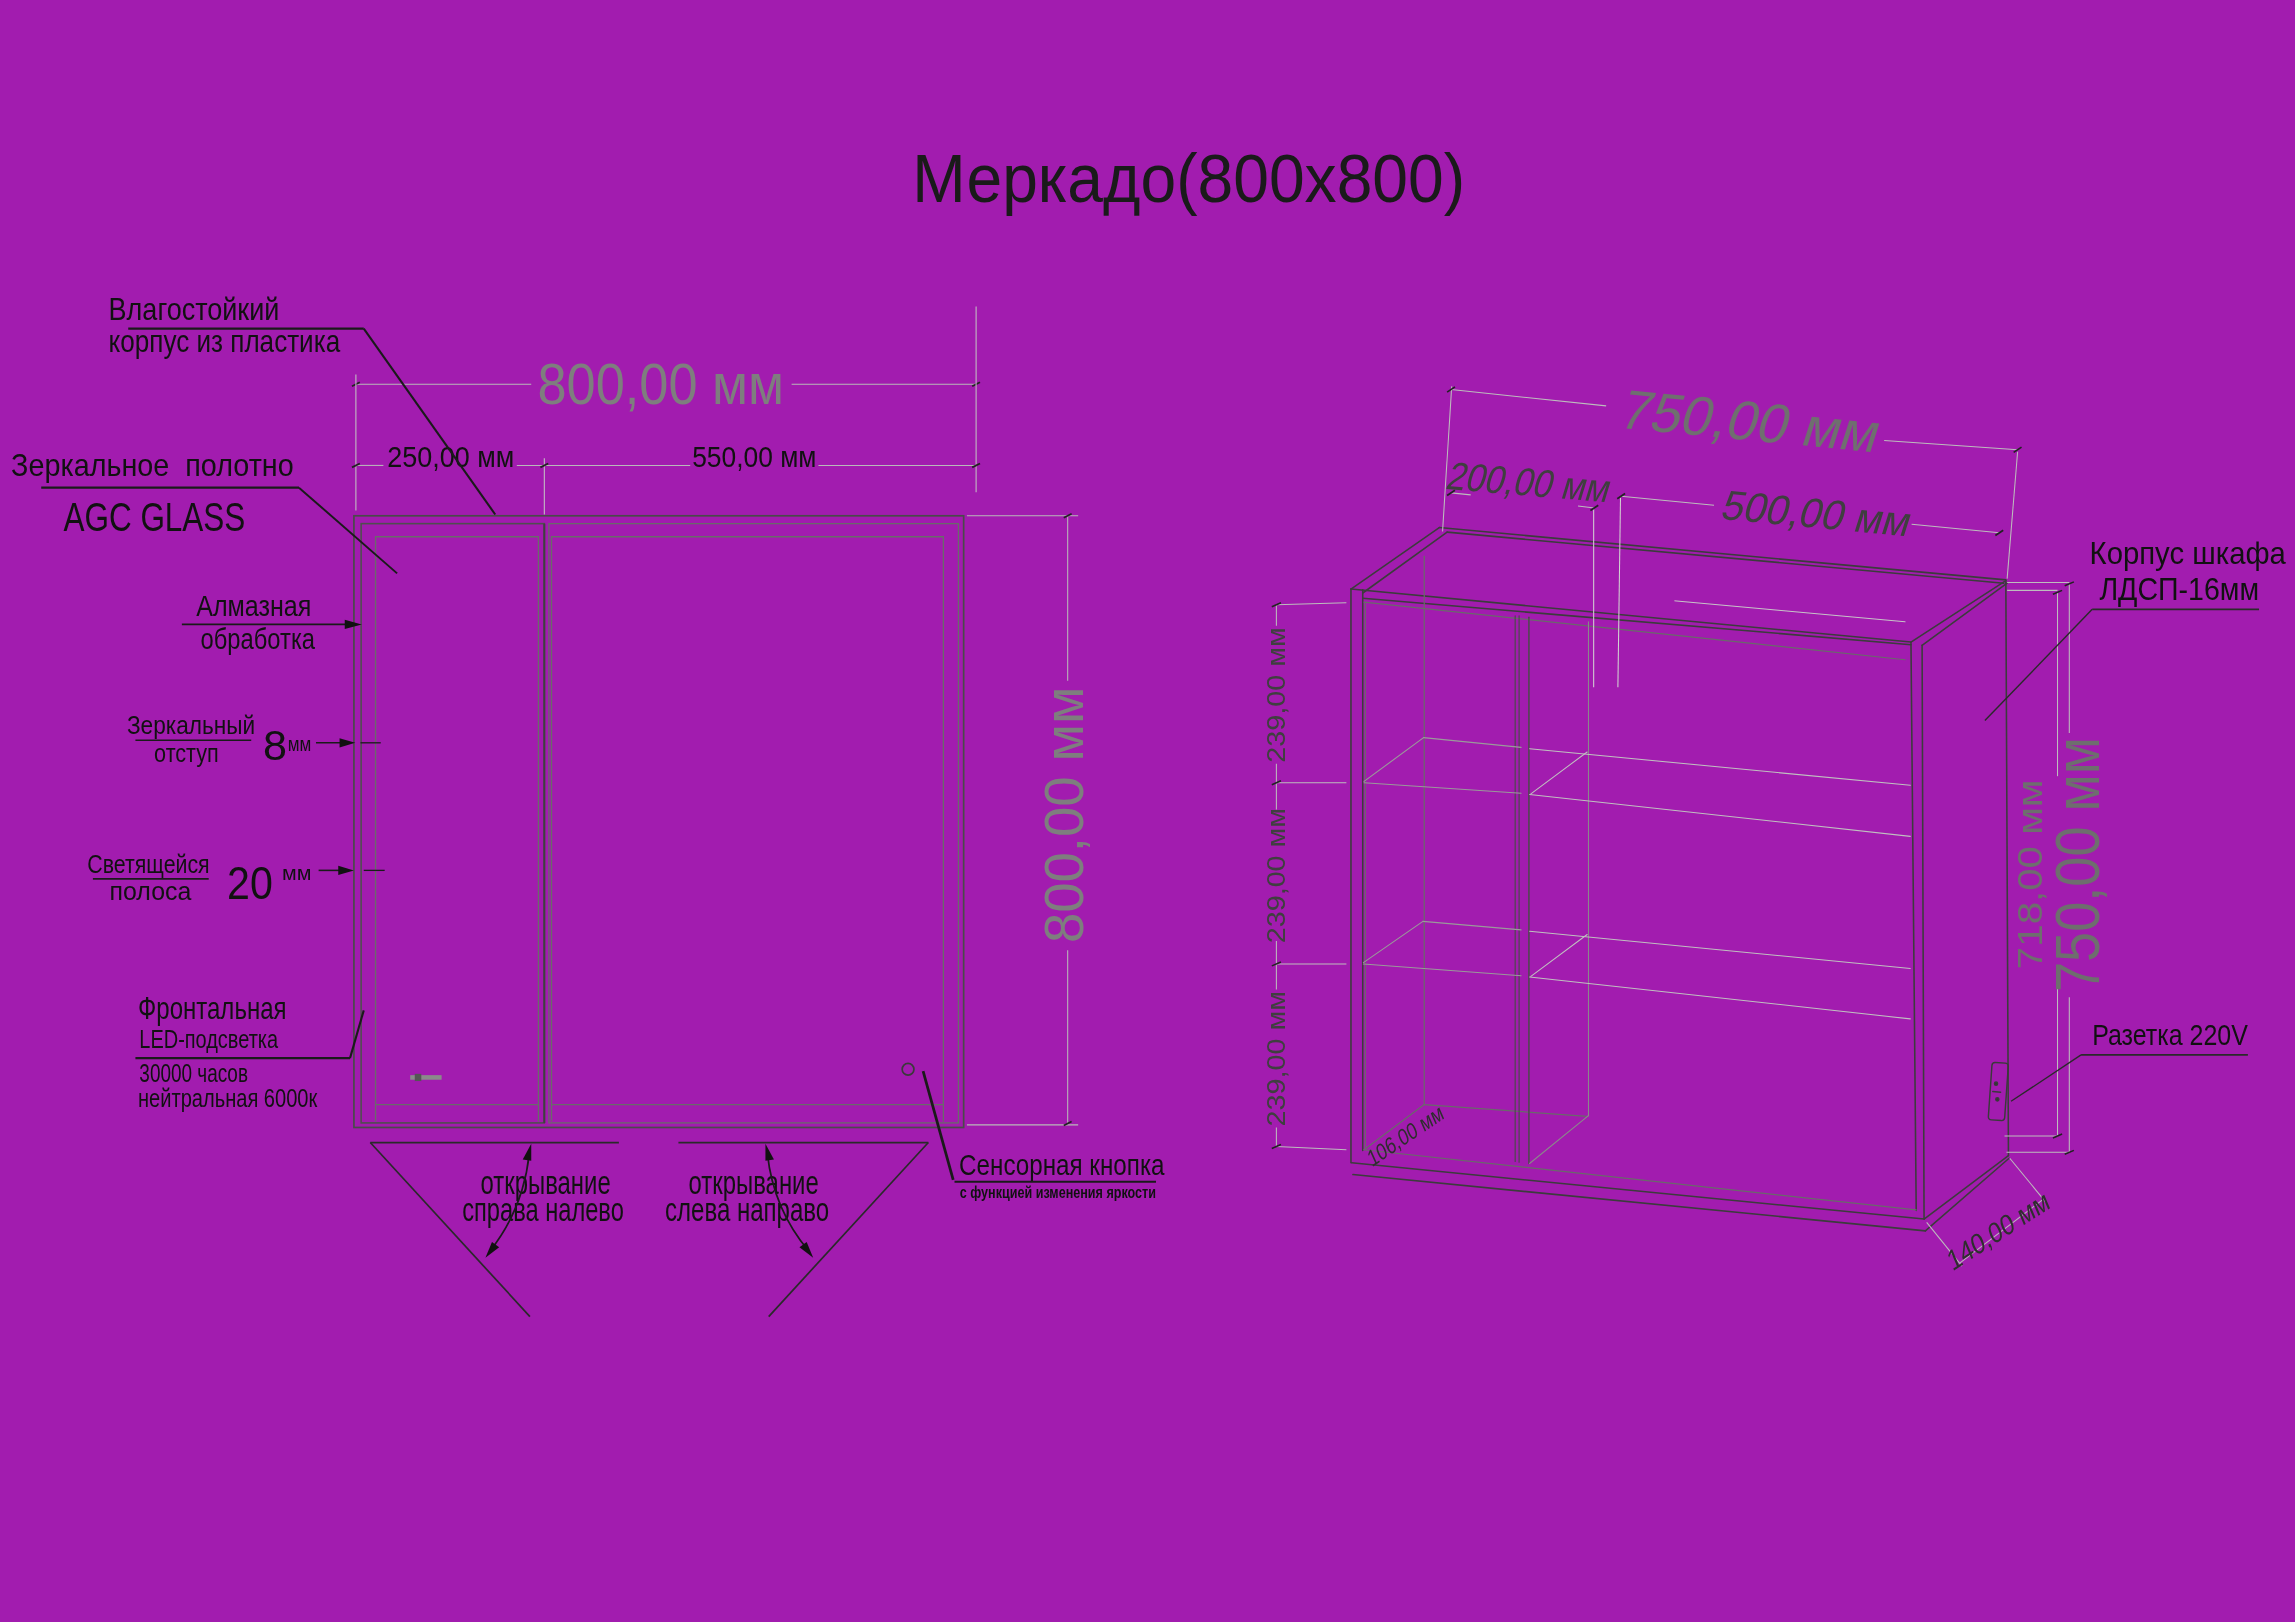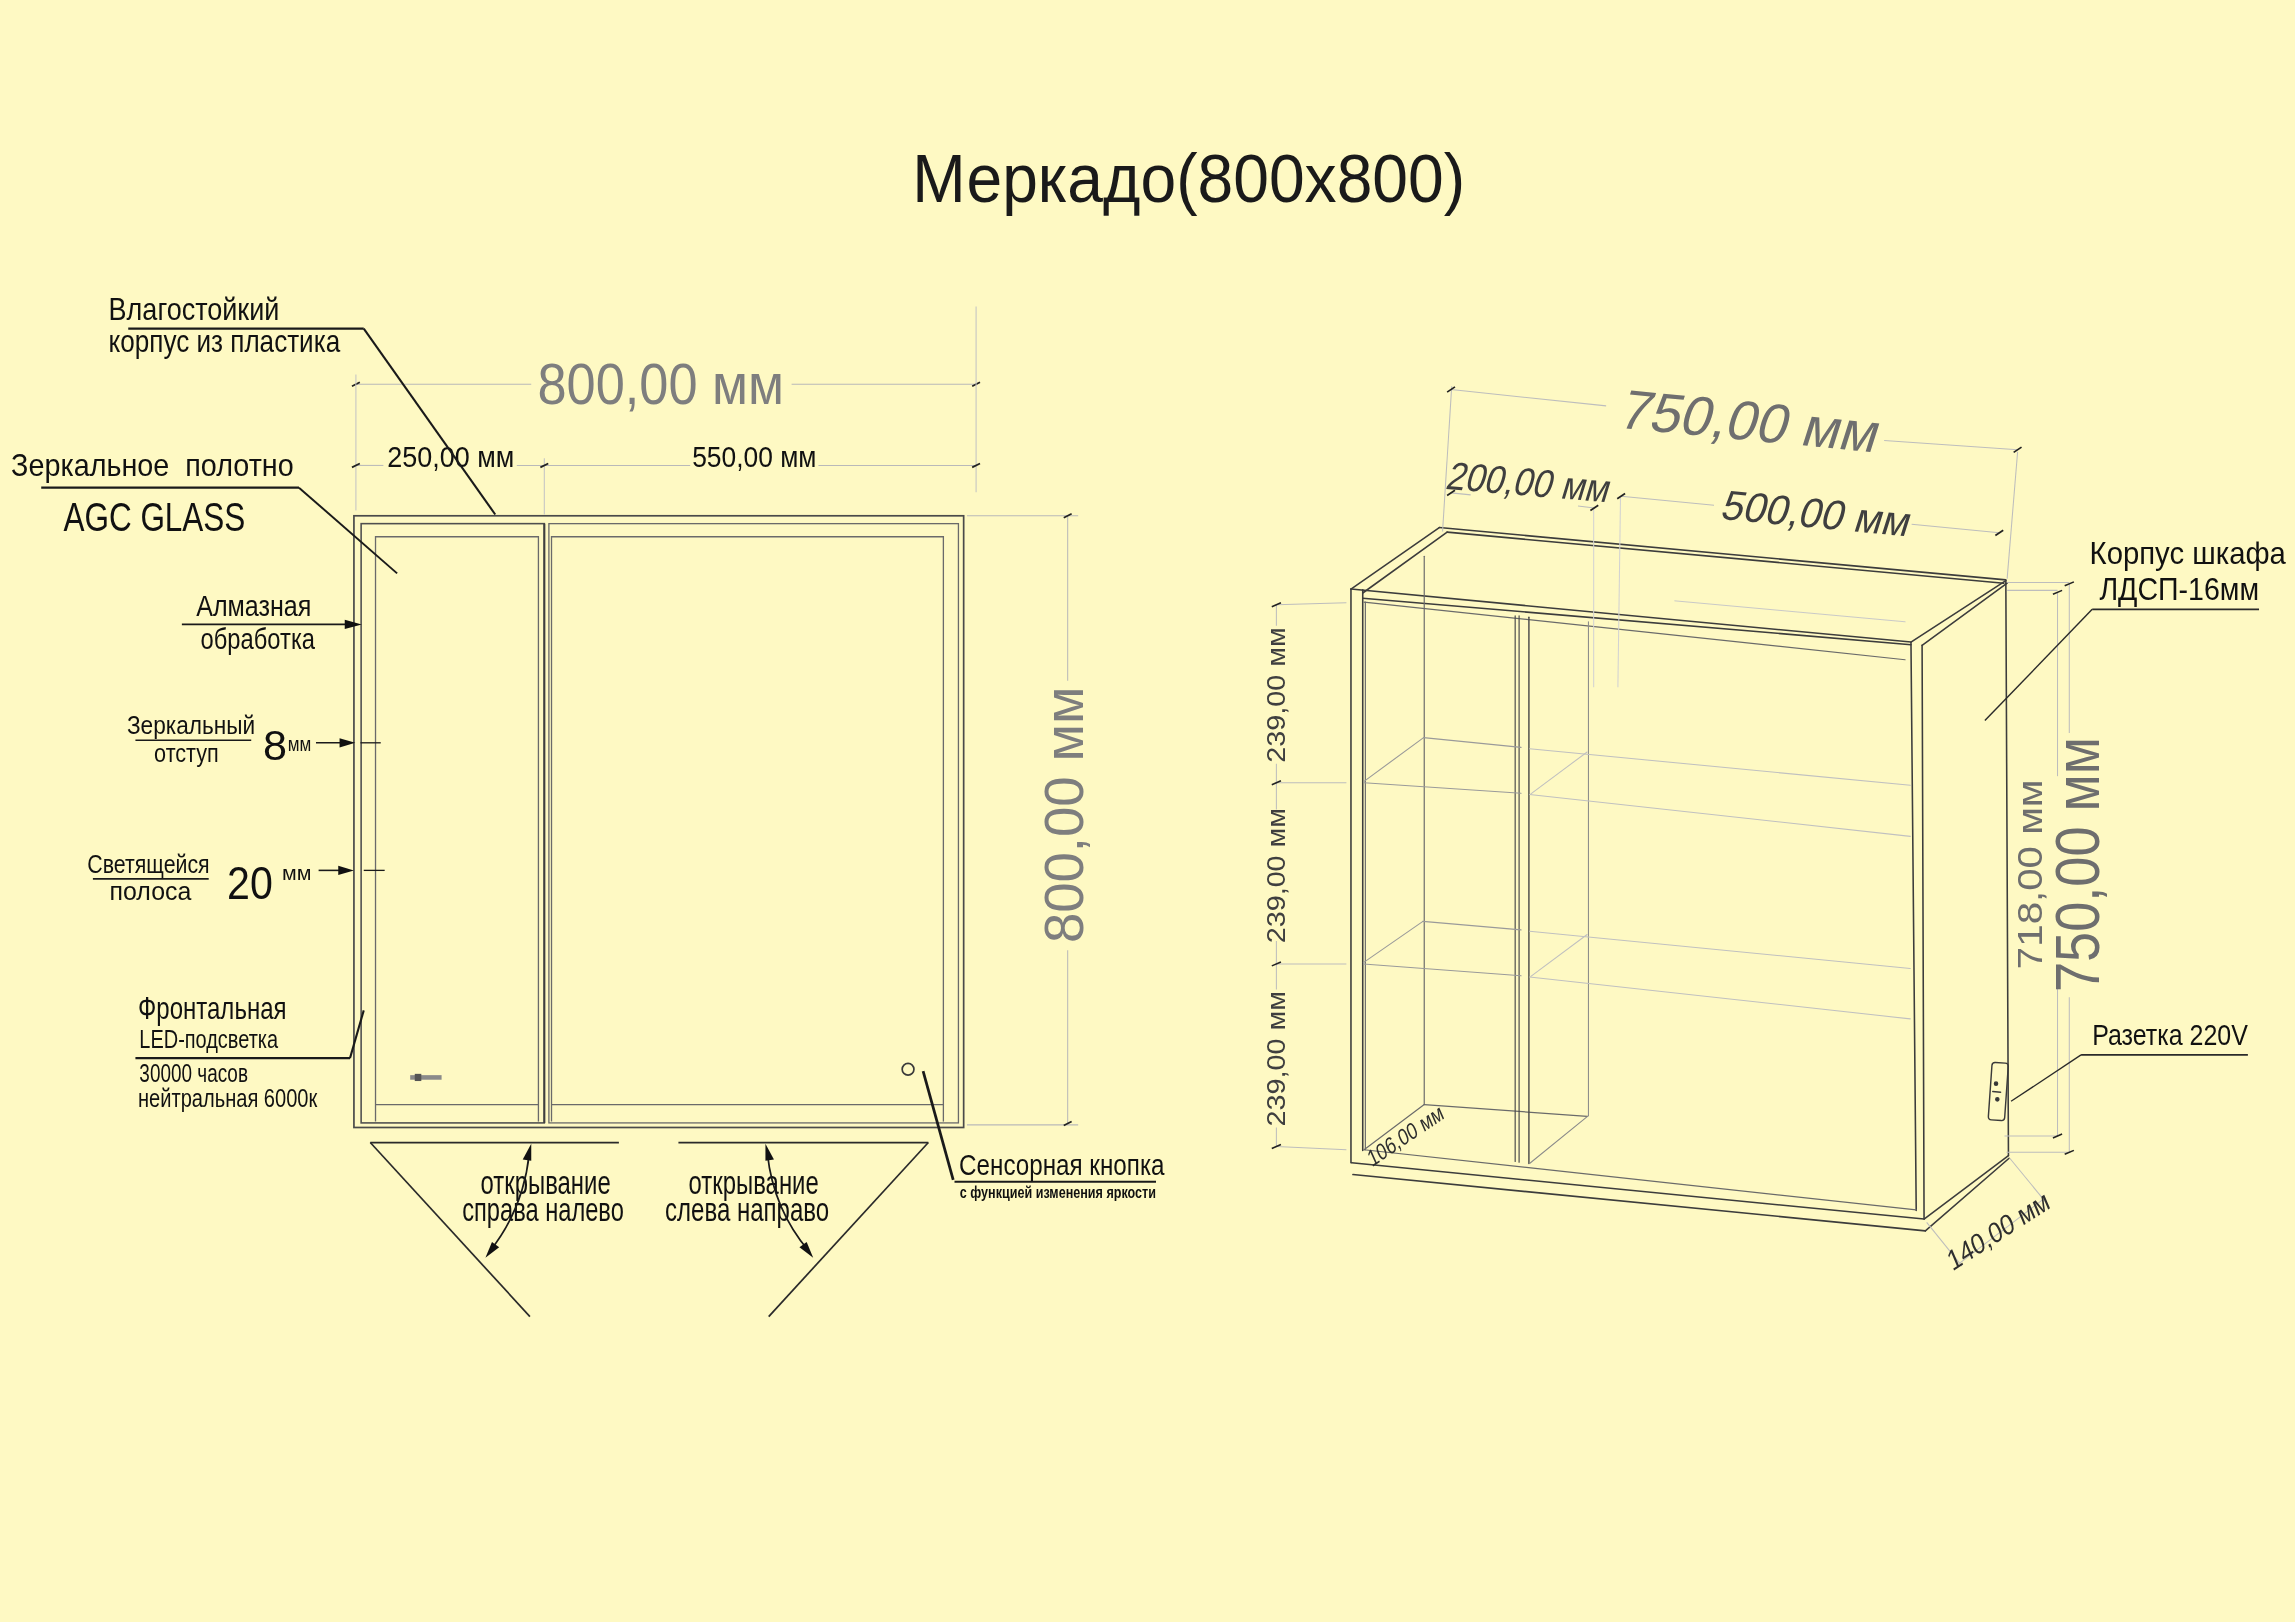--- a/index.html
+++ b/index.html
@@ -1,16 +1,16 @@
 <!DOCTYPE html>
 <html style="font-size:10.5px"><head>
 <meta charset="utf-8">
 <style>
   html,body{margin:0;padding:0;background:#ffffff;overflow:hidden;}
-  #page{position:relative;width:2295px;height:1623px;background:#fef9c3;overflow:hidden;
+  #page{position:relative;width:2295px;height:1623px;background:#a21caf;overflow:hidden;
         font-family:"Liberation Sans", sans-serif;}
   svg text{font-family:"Liberation Sans", sans-serif;}
 </style>
 </head>
 <body>
 <div id="page">
 <svg width="2295" height="1623" viewBox="0 0 3508 2480">
 
 <text x="1817" y="308" font-size="104" fill="#1a1a1a" text-anchor="middle" textLength="845" lengthAdjust="spacingAndGlyphs">Меркадо(800х800)</text>
 

